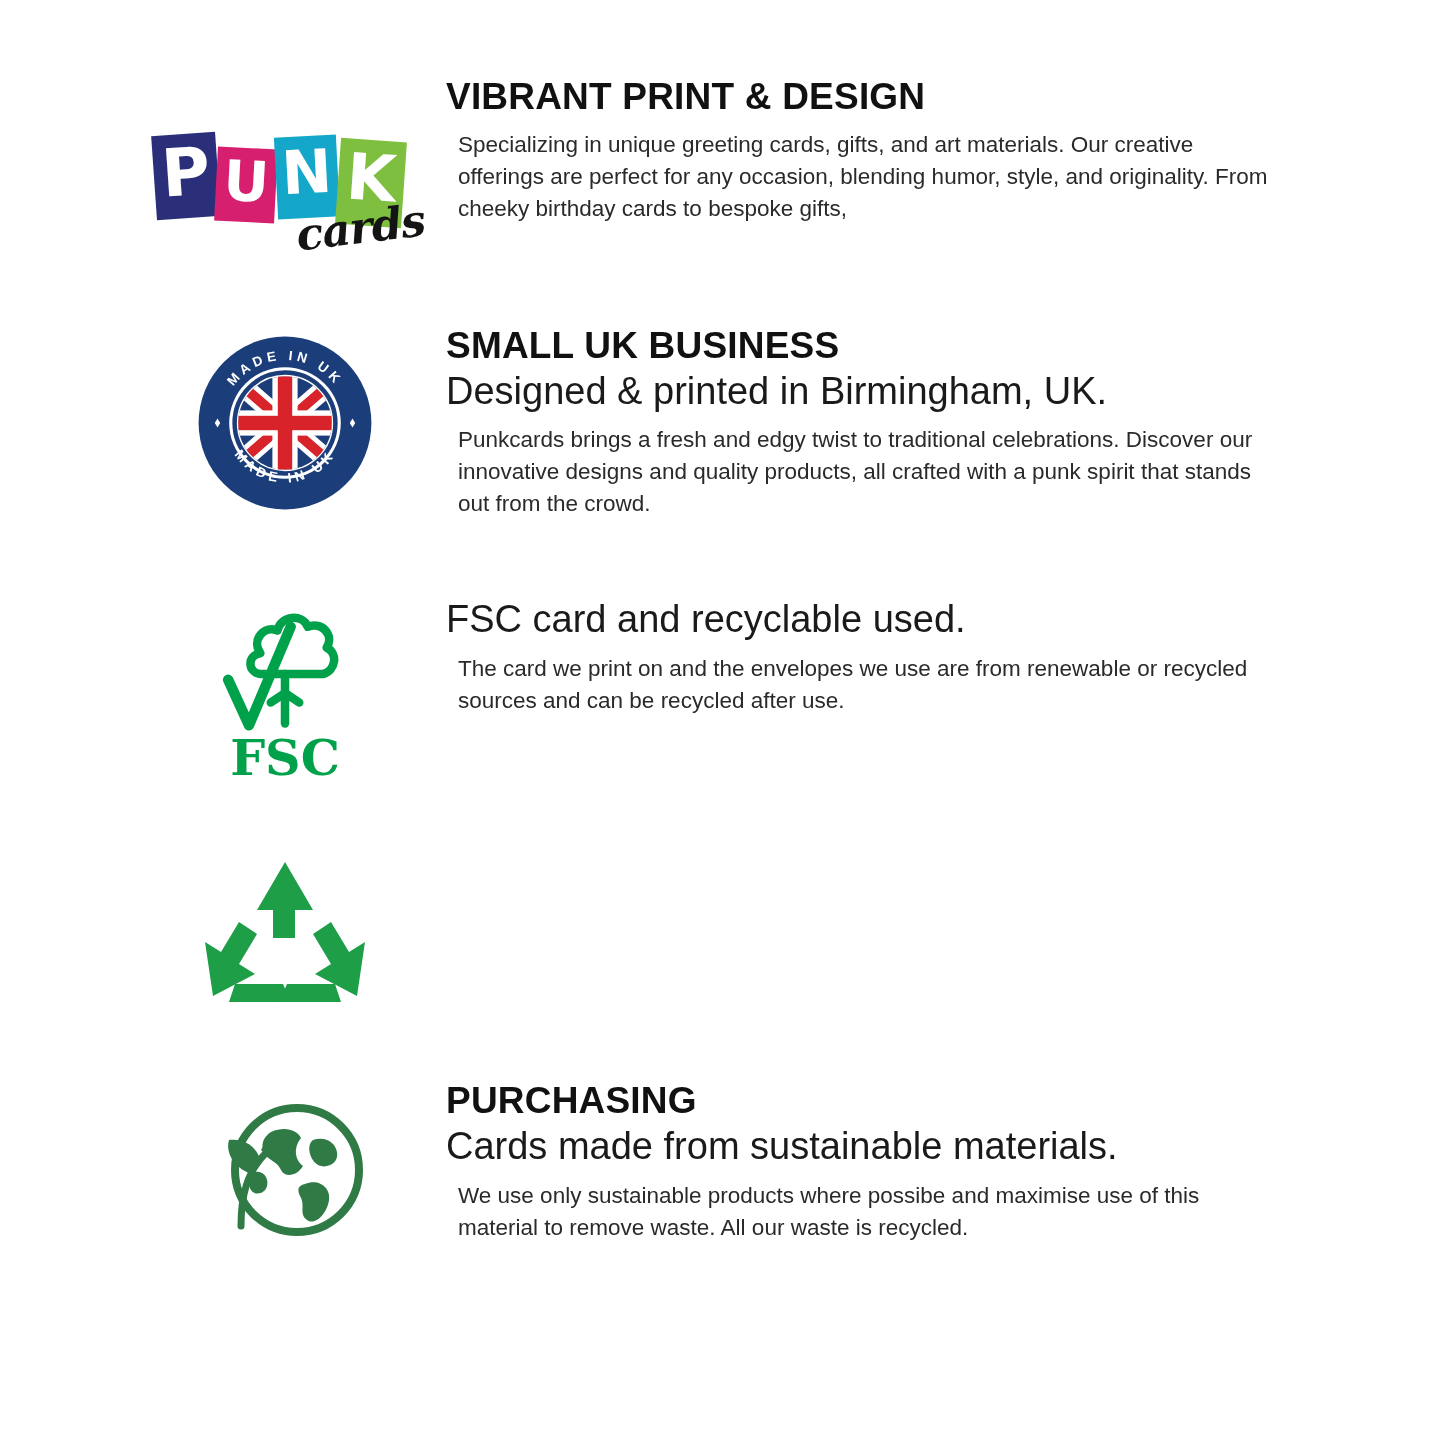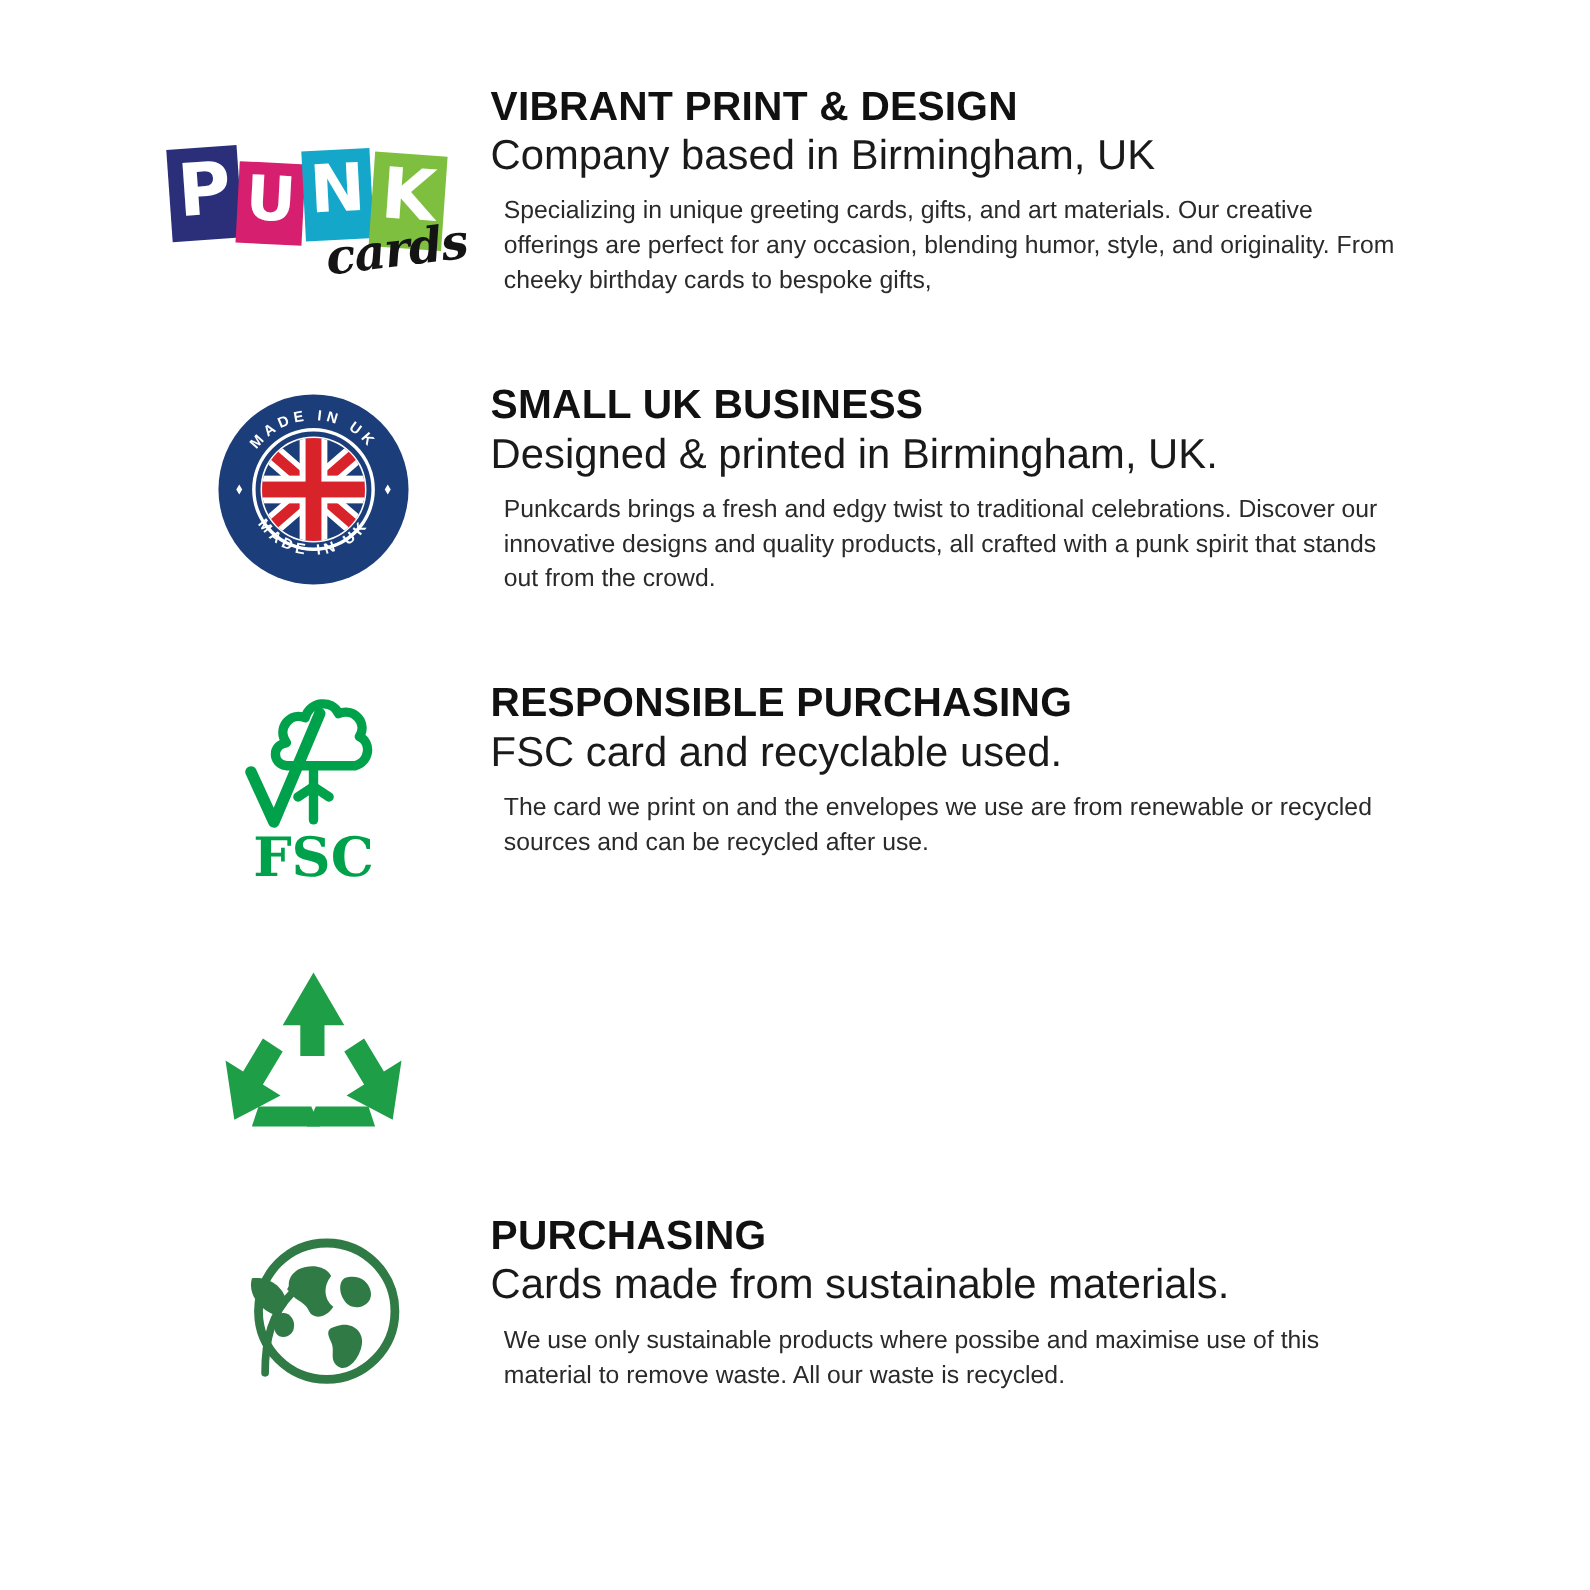--- a/index.html
+++ b/index.html
@@ -144,21 +144,20 @@
       <div class="punk-logo">
         <div class="punk-letter pl-p">P</div>
         <div class="punk-letter pl-u">U</div>
         <div class="punk-letter pl-n">N</div>
         <div class="punk-letter pl-k">K</div>
         <div class="punk-cards">cards</div>
       </div>
     </div>
     <div class="text-col">
       <h2 class="f-title">VIBRANT PRINT &amp; DESIGN</h2>
-      <p class="f-sub">Company based in Birmingham, UK</p>
       <p class="f-body">Specializing in unique greeting cards, gifts, and art materials. Our creative offerings are perfect for any occasion, blending humor, style, and originality. From cheeky birthday cards to bespoke gifts,</p>
     </div>
   </div>
 
   <div class="feature">
     <div class="icon-col">
       <svg class="uk-badge" viewBox="0 0 200 200">
         <defs>
           <path id="arcTop" d="M 30 100 A 70 70 0 0 1 170 100" fill="none"></path>
           <path id="arcBot" d="M 34 100 A 66 66 0 0 0 166 100" fill="none"></path>
@@ -202,21 +201,20 @@
         <g fill="none" stroke="#00a14b" stroke-width="9" stroke-linecap="round" stroke-linejoin="round">
           <path d="M64 52 c-10 -14 4 -30 18 -24 c4 -16 26 -18 32 -4 c16 -6 28 10 20 22 c12 6 10 24 -4 28 l-66 0 c-14 -2 -14 -20 0 -22 z"></path>
           <path d="M90 74 l0 52"></path>
           <path d="M75 104 l15 -10 l15 10"></path>
           <path d="M30 80 L52 128 L96 24" stroke-width="11"></path>
         </g>
         <text x="90" y="180" text-anchor="middle" font-family="'DejaVu Serif', serif" font-weight="bold" font-size="52" fill="#00a14b">FSC</text>
       </svg>
     </div>
     <div class="text-col">
-      <h2 class="f-title">RESPONSIBLE PURCHASING</h2>
       <p class="f-sub">FSC card and recyclable used.</p>
       <p class="f-body">The card we print on and the envelopes we use are from renewable or recycled sources and can be recycled after use.</p>
     </div>
   </div>
 
   <div class="feature">
     <div class="icon-col">
       <svg class="recycle-icon" viewBox="0 0 180 160">
         <g fill="#1d9e47">
           <path d="M90 6 L118 54 L100 54 L100 82 L78 82 L78 54 L62 54 Z" transform="rotate(0 90 60)"></path>

